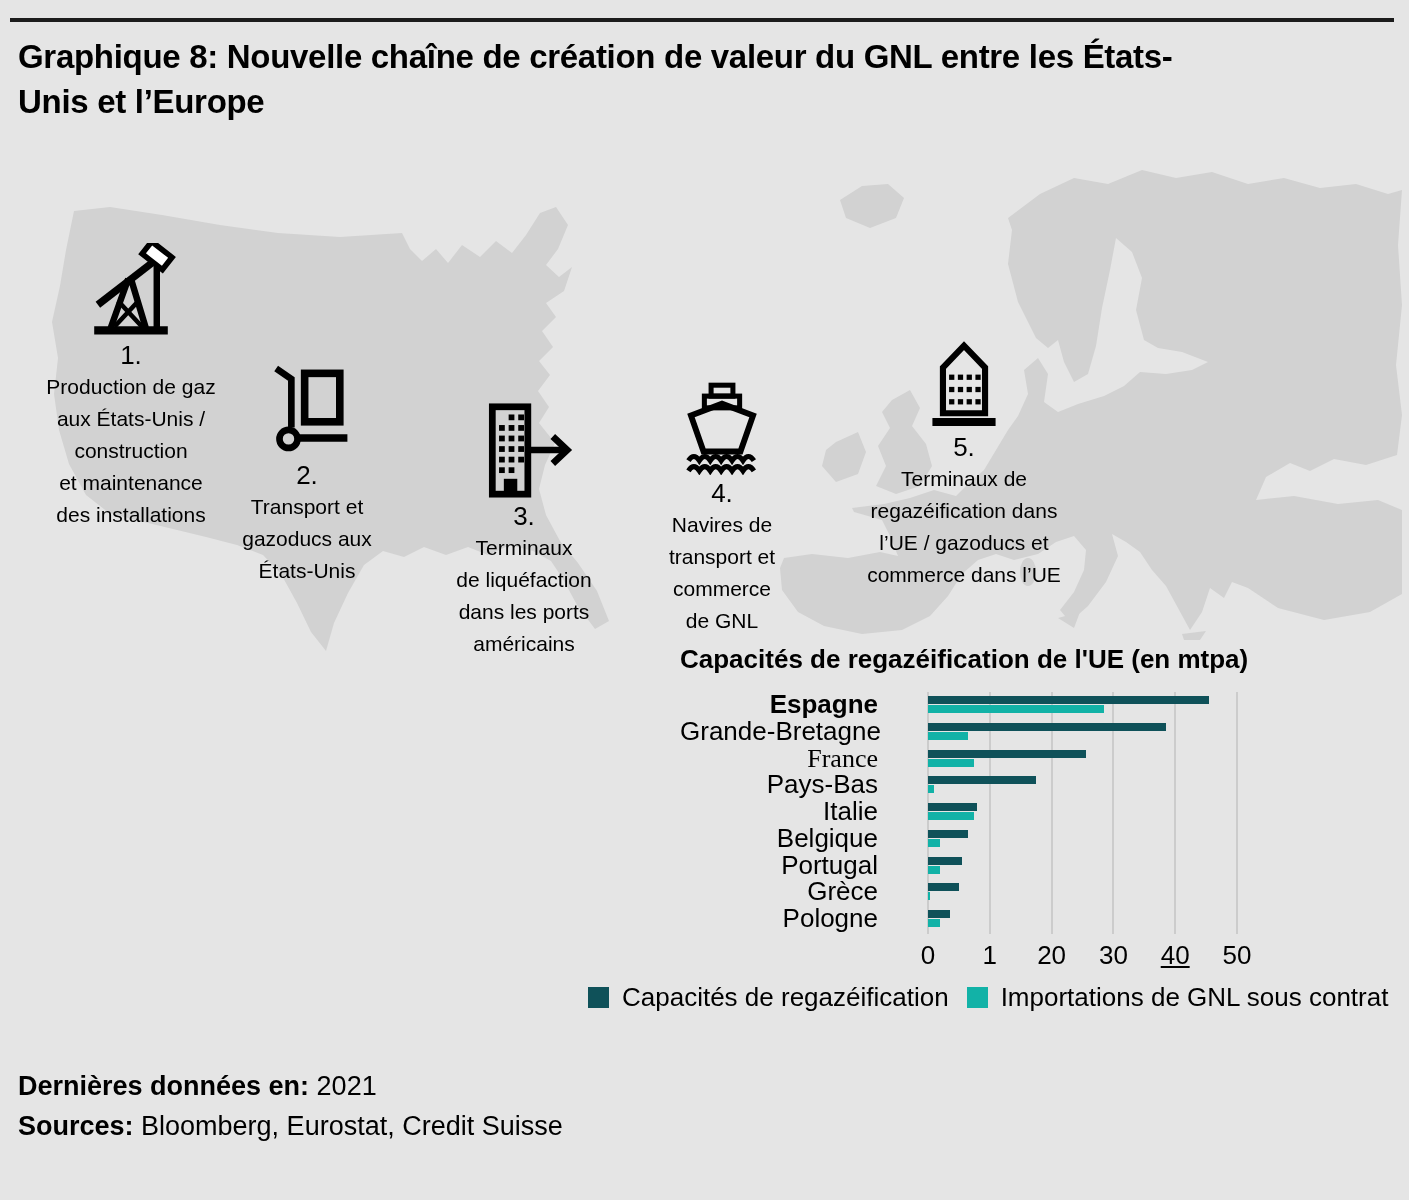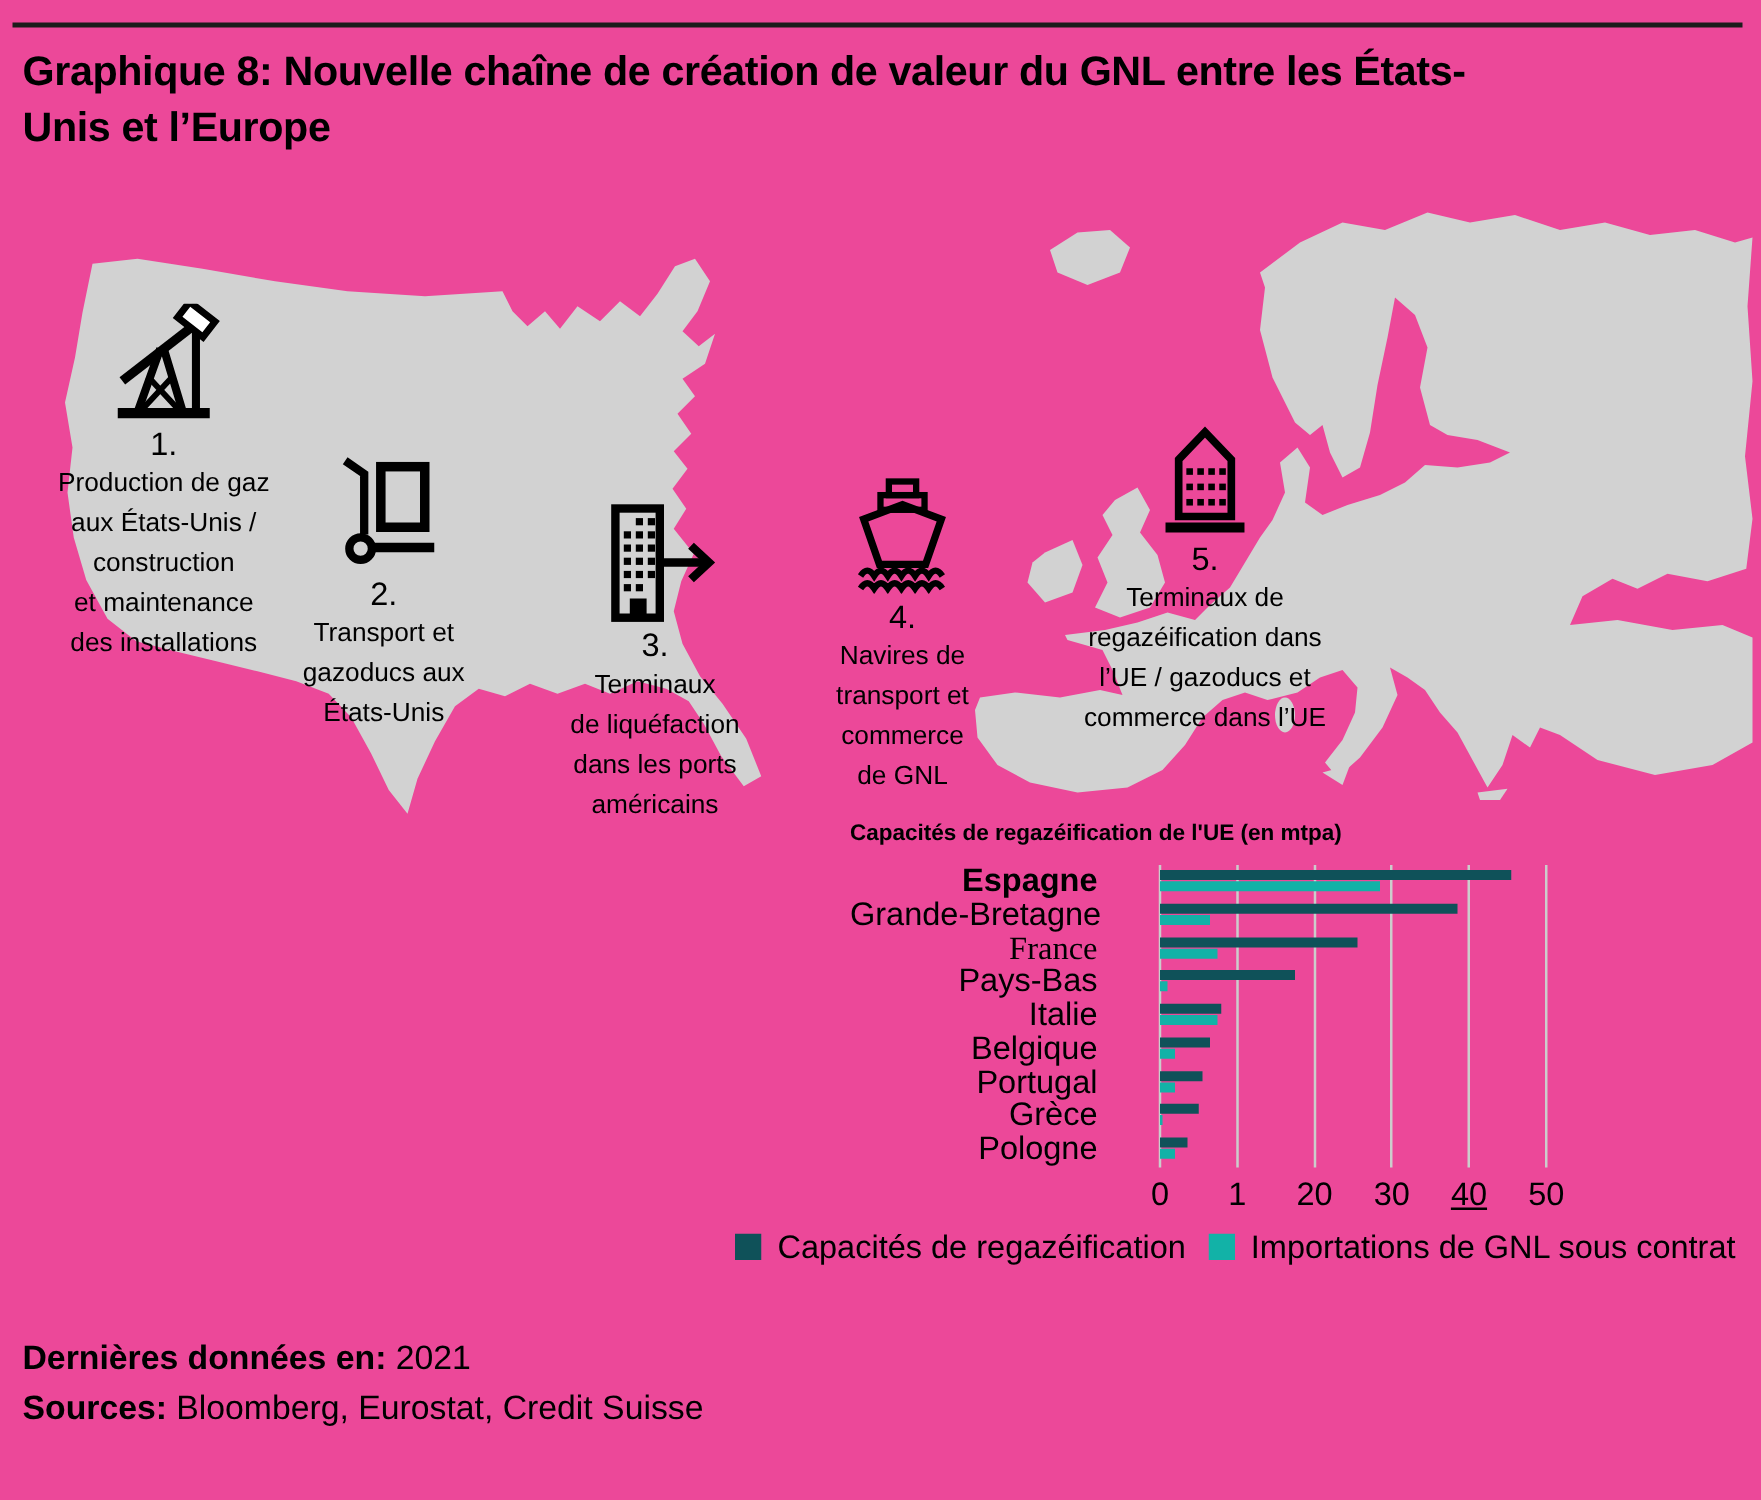--- a/index.html
+++ b/index.html
@@ -1,17 +1,17 @@
 <!DOCTYPE html>
 <html><head>
 <meta charset="utf-8">
 <style>
   html,body { margin:0; padding:0; background:#ffffff; }
   .page {
-    position:relative; width:1409px; height:1200px; background:#ec4899;
+    position:relative; width:1409px; height:1200px; background:#e5e5e5;
     font-family:"Liberation Sans","DejaVu Sans",sans-serif; color:#000;
     overflow:hidden;
   }
   .top-rule { position:absolute; left:10px; top:18px; width:1384px; height:4px; background:#1c1c1c; }
   .page-title {
     position:absolute; left:18px; top:34px; width:1340px;
     font-size:33px; font-weight:bold; line-height:45px; letter-spacing:-0.3px;
     white-space:pre-line;
   }
   .map { position:absolute; }
@@ -19,23 +19,22 @@
   .step svg { display:block; margin:0 auto; }
   .step-number { font-size:26px; line-height:30px; margin-top:3px; }
   .step-label { font-size:21px; line-height:32px; white-space:pre-line; margin-top:1px; }
   .step-1 { left:11px;  top:243px; width:240px; }
   .step-2 { left:197px; top:360px; width:220px; }
   .step-3 { left:407px; top:402px; width:234px; }
   .step-4 { left:622px; top:381px; width:200px; }
   .step-5 { left:820px; top:336px; width:288px; }
 
   .chart-title {
-    position:absolute; left:680px; top:644px; font-size:18px; font-weight:bold;
+    position:absolute; left:680px; top:644px; font-size:26px; font-weight:bold;
     white-space:nowrap;
-    margin-top:12px;
   }
   .chart-canvas { position:absolute; left:680px; top:690px; width:660px; height:290px; }
   .gridline { position:absolute; top:2px; width:2px; height:242px; background:#cccccc; z-index:1; }
   .bar { position:absolute; height:8px; z-index:2; }
   .row-label {
     position:absolute; left:0; width:198px; text-align:right;
     font-size:26px; line-height:27px; white-space:nowrap; z-index:2;
   }
   .tick-label { position:absolute; top:250px; width:56px; text-align:center; font-size:26px; }
   .legend { position:absolute; left:588px; top:982px; display:flex; gap:18px; align-items:center; }

